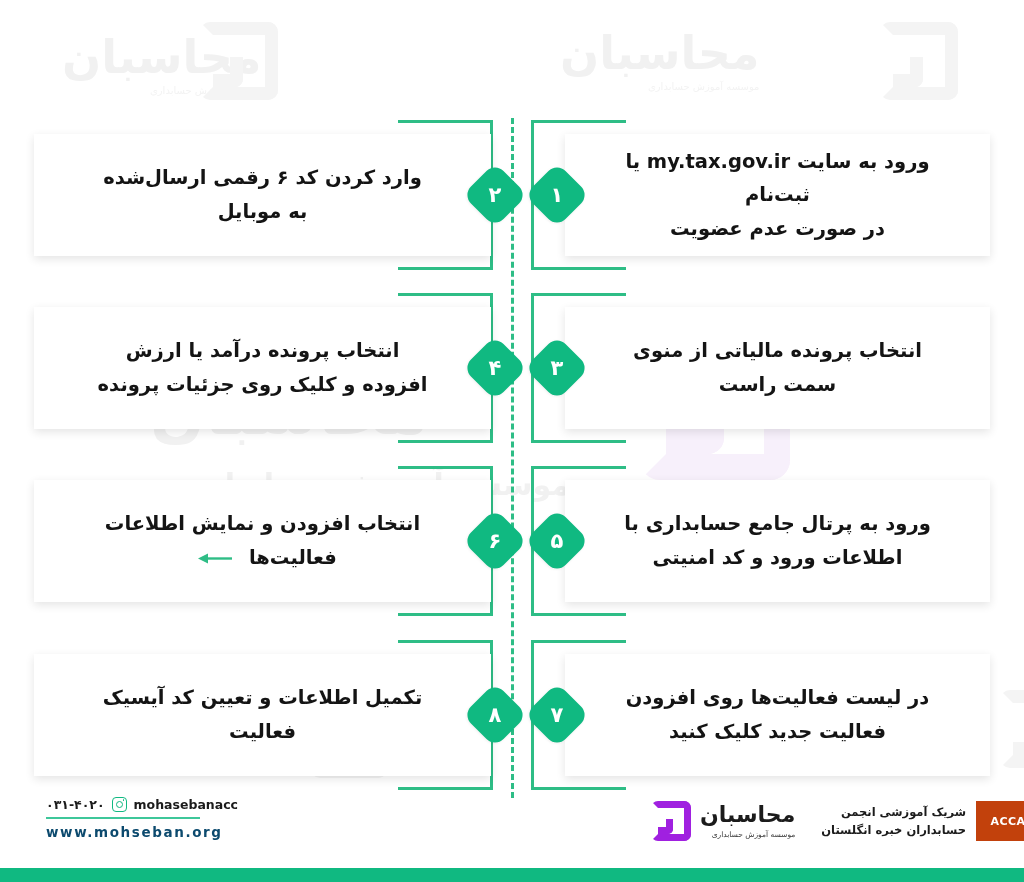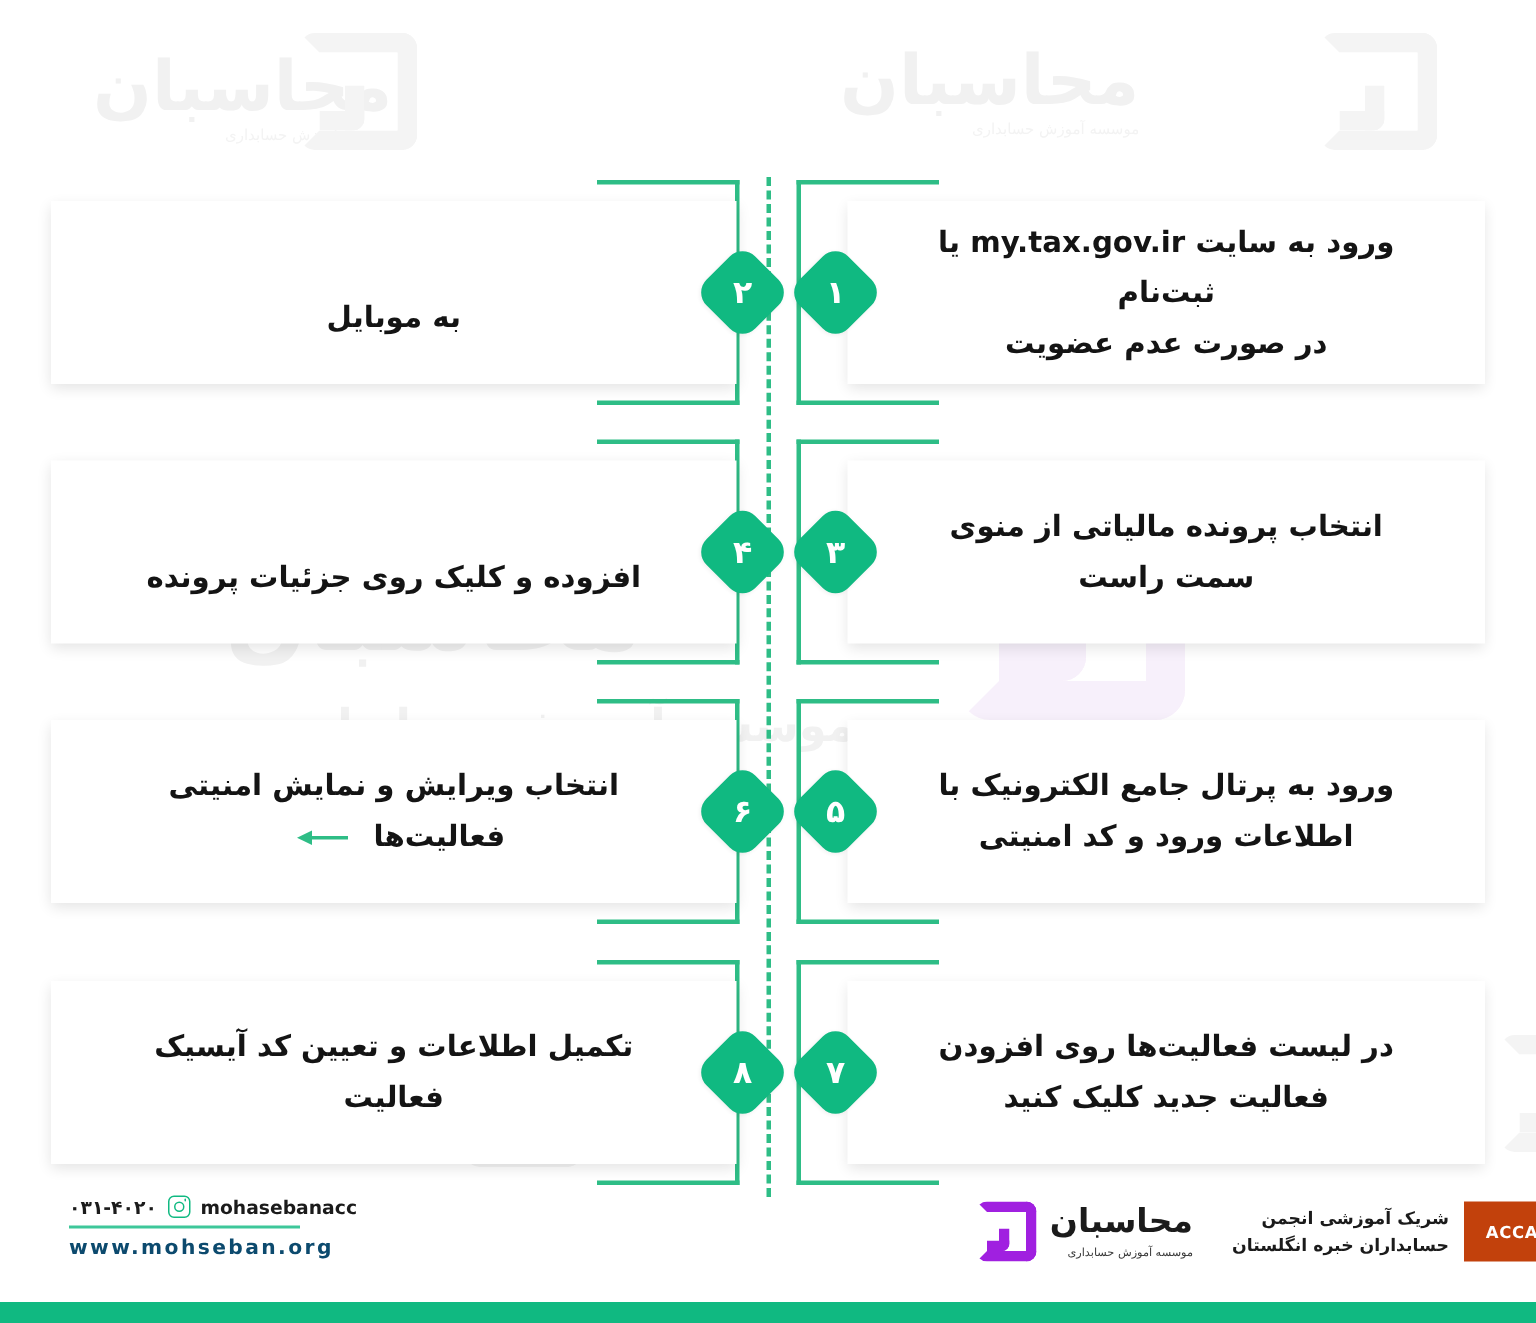--- a/index.html
+++ b/index.html
@@ -196,21 +196,21 @@
           <span>در صورت عدم عضویت</span>
         </div>
       </div>
       <div class="badge right">
         <span class="badge-num">۱</span>
       </div>
 
       <div class="bracket left"></div>
       <div class="card left">
         <div class="card-text">
-          <br>
+          <span>وارد کردن کد ۶ رقمی ارسال‌شده</span><br>
           <span>به موبایل</span>
         </div>
       </div>
       <div class="badge left">
         <span class="badge-num">۲</span>
       </div>
     </div>
 
     <div class="row r2">
       <div class="bracket right"></div>
@@ -220,45 +220,45 @@
           <span>سمت راست</span>
         </div>
       </div>
       <div class="badge right">
         <span class="badge-num">۳</span>
       </div>
 
       <div class="bracket left"></div>
       <div class="card left">
         <div class="card-text">
-          <br>
+          <span>انتخاب پرونده درآمد یا ارزش</span><br>
           <span>افزوده و کلیک روی جزئیات پرونده</span>
         </div>
       </div>
       <div class="badge left">
         <span class="badge-num">۴</span>
       </div>
     </div>
 
     <div class="row r3">
       <div class="bracket right"></div>
       <div class="card right">
         <div class="card-text">
-          <span>ورود به پرتال جامع الکترونیک با</span><br>
+          <span>ورود به پرتال جامع حسابداری با</span><br>
           <span>اطلاعات ورود و کد امنیتی</span>
         </div>
       </div>
       <div class="badge right">
         <span class="badge-num">۵</span>
       </div>
 
       <div class="bracket left"></div>
       <div class="card left">
         <div class="card-text">
-          <span>انتخاب ویرایش و نمایش امنیتی</span><br>
+          <span>انتخاب افزودن و نمایش اطلاعات</span><br>
           <span>فعالیت‌ها</span>
           <span class="arrow-ic">
             <svg width="34" height="11" viewBox="0 0 34 11" aria-hidden="true">
               <path d="M34 5.5 H9" stroke="#2ebd86" stroke-width="2.4" fill="none"></path>
               <path d="M0 5.5 L10 0.6 L10 10.4 Z" fill="#2ebd86"></path>
             </svg>
           </span>
         </div>
       </div>
       <div class="badge left">

